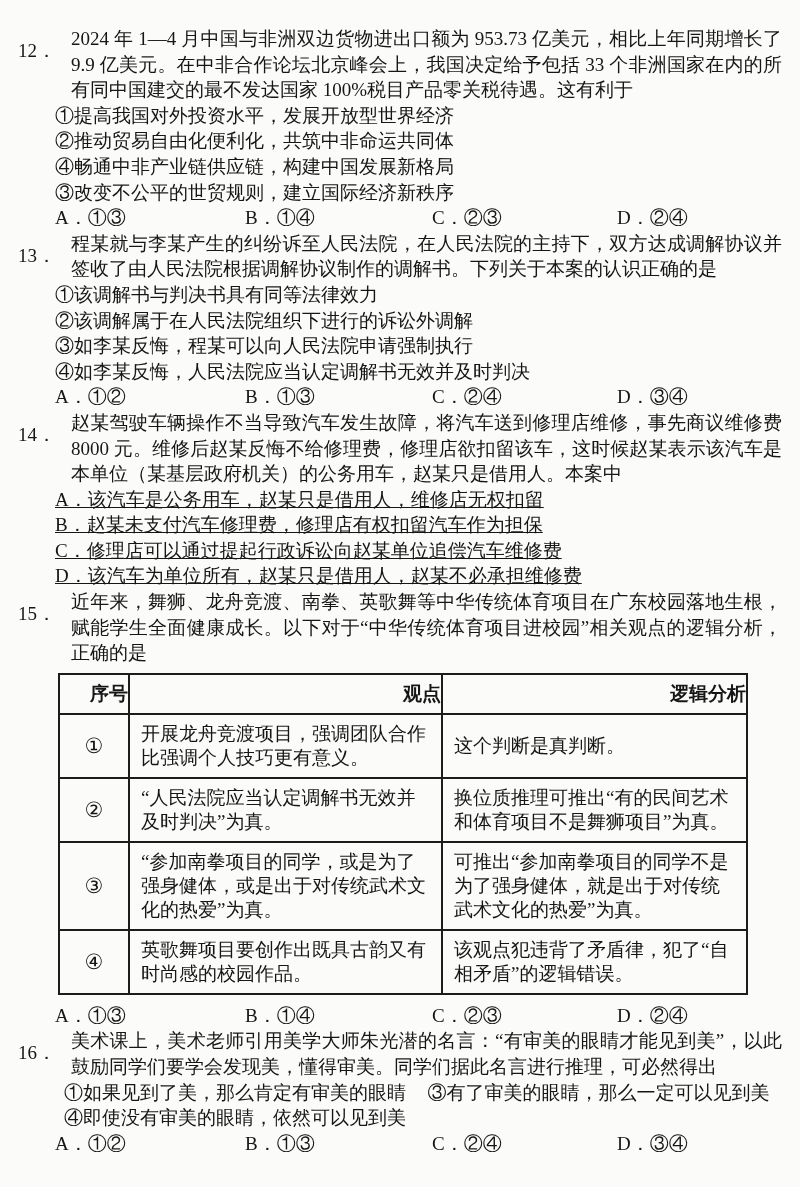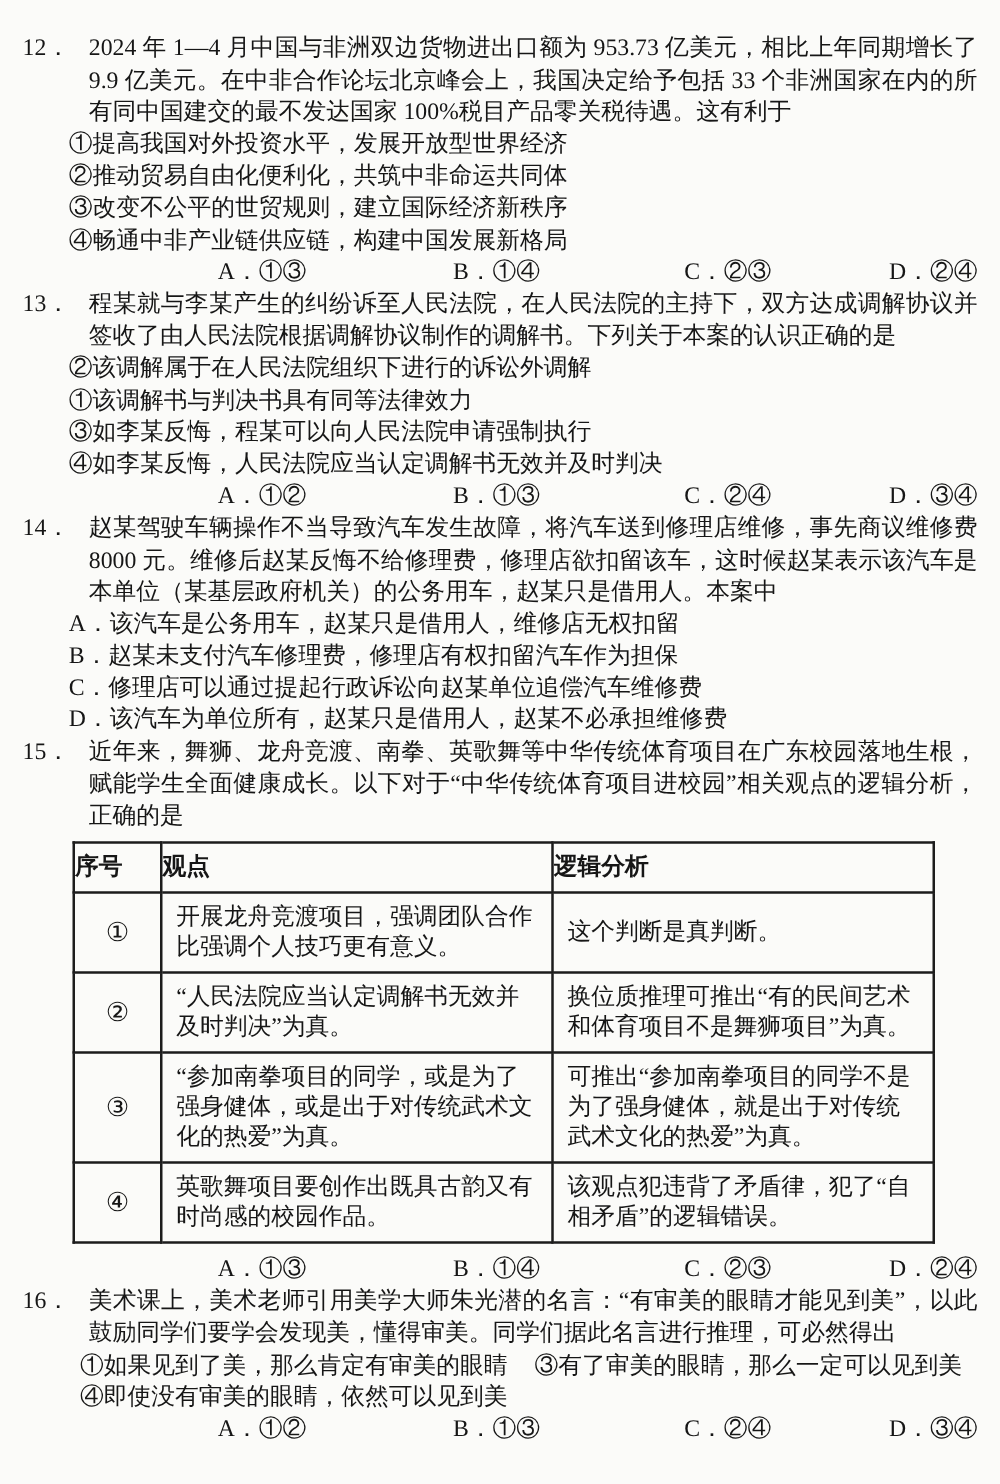--- a/index.html
+++ b/index.html
@@ -8,78 +8,78 @@
     background: #fbfbf9;
     color: #161616;
     font-family: "Liberation Serif", "DejaVu Serif", serif;
     font-size: 19px;
     line-height: 25.6px;
     overflow: hidden;
   }
   .page { padding: 26px 18px 0 18px; }
 
   .question { position: relative; padding-left: 37px; text-align: justify; }
-  .qnum { position: absolute; left: 0; top: 0; width: 36px; text-align: left; }
+  .qnum { position: absolute; left: 0; top: 12px; width: 36px; text-align: left; }
   .stem { display: block; margin-left: 16px; }
   .item { display: block; }
 
-  .options-row { display: grid; grid-template-columns: 190px 187px 185px 1fr; text-align: right; }
+  .options-row { display: grid; grid-template-columns: 190px 187px 185px 1fr; text-align: left; }
   .option { white-space: nowrap; }
-  .option-line { display: block; }
+  .option-line { display: block; text-decoration: underline; }
 
   .items-2col { display: grid; grid-template-columns: 360px 1fr; text-align: center; }
 
   table.logic {
     border-collapse: collapse;
     width: 688px;
     margin: 7px 0 8px 3px;
     table-layout: fixed;
     text-align: left;
   }
   table.logic th, table.logic td {
     border: 2px solid #1c1c1c;
     vertical-align: middle;
     line-height: 24px;
   }
-  table.logic th { font-weight: bold; text-align: left; height: 40px; }
+  table.logic th { font-weight: bold; text-align: right; height: 40px; }
   col.c-no { width: 70px; }
   col.c-vp { width: 313px; }
   col.c-an { width: 305px; }
   td.no-cell { text-align: center; font-size: 21px; }
   td.vp-cell, td.an-cell { padding: 7px 11px; }
   tr.r1 { height: 64px; }
   tr.r2 { height: 61px; }
   tr.r3 { height: 73px; }
   tr.r4 { height: 52px; }
 </style>
 </head>
 <body>
 
 <div class="page">
 
   <section class="question">
     <span class="qnum">12．</span>
     <span class="stem">2024 年 1—4 月中国与非洲双边货物进出口额为 953.73 亿美元，相比上年同期增长了 9.9 亿美元。在中非合作论坛北京峰会上，我国决定给予包括 33 个非洲国家在内的所有同中国建交的最不发达国家 100%税目产品零关税待遇。这有利于</span>
     <span class="item">①提高我国对外投资水平，发展开放型世界经济</span>
     <span class="item">②推动贸易自由化便利化，共筑中非命运共同体</span>
+    <span class="item">④畅通中非产业链供应链，构建中国发展新格局</span>
     <span class="item">③改变不公平的世贸规则，建立国际经济新秩序</span>
-    <span class="item">④畅通中非产业链供应链，构建中国发展新格局</span>
     <div class="options-row">
       <span class="option">A．①③</span>
       <span class="option">B．①④</span>
       <span class="option">C．②③</span>
       <span class="option">D．②④</span>
     </div>
   </section>
 
   <section class="question">
     <span class="qnum">13．</span>
     <span class="stem">程某就与李某产生的纠纷诉至人民法院，在人民法院的主持下，双方达成调解协议并签收了由人民法院根据调解协议制作的调解书。下列关于本案的认识正确的是</span>
+    <span class="item">①该调解书与判决书具有同等法律效力</span>
     <span class="item">②该调解属于在人民法院组织下进行的诉讼外调解</span>
-    <span class="item">①该调解书与判决书具有同等法律效力</span>
     <span class="item">③如李某反悔，程某可以向人民法院申请强制执行</span>
     <span class="item">④如李某反悔，人民法院应当认定调解书无效并及时判决</span>
     <div class="options-row">
       <span class="option">A．①②</span>
       <span class="option">B．①③</span>
       <span class="option">C．②④</span>
       <span class="option">D．③④</span>
     </div>
   </section>
 

